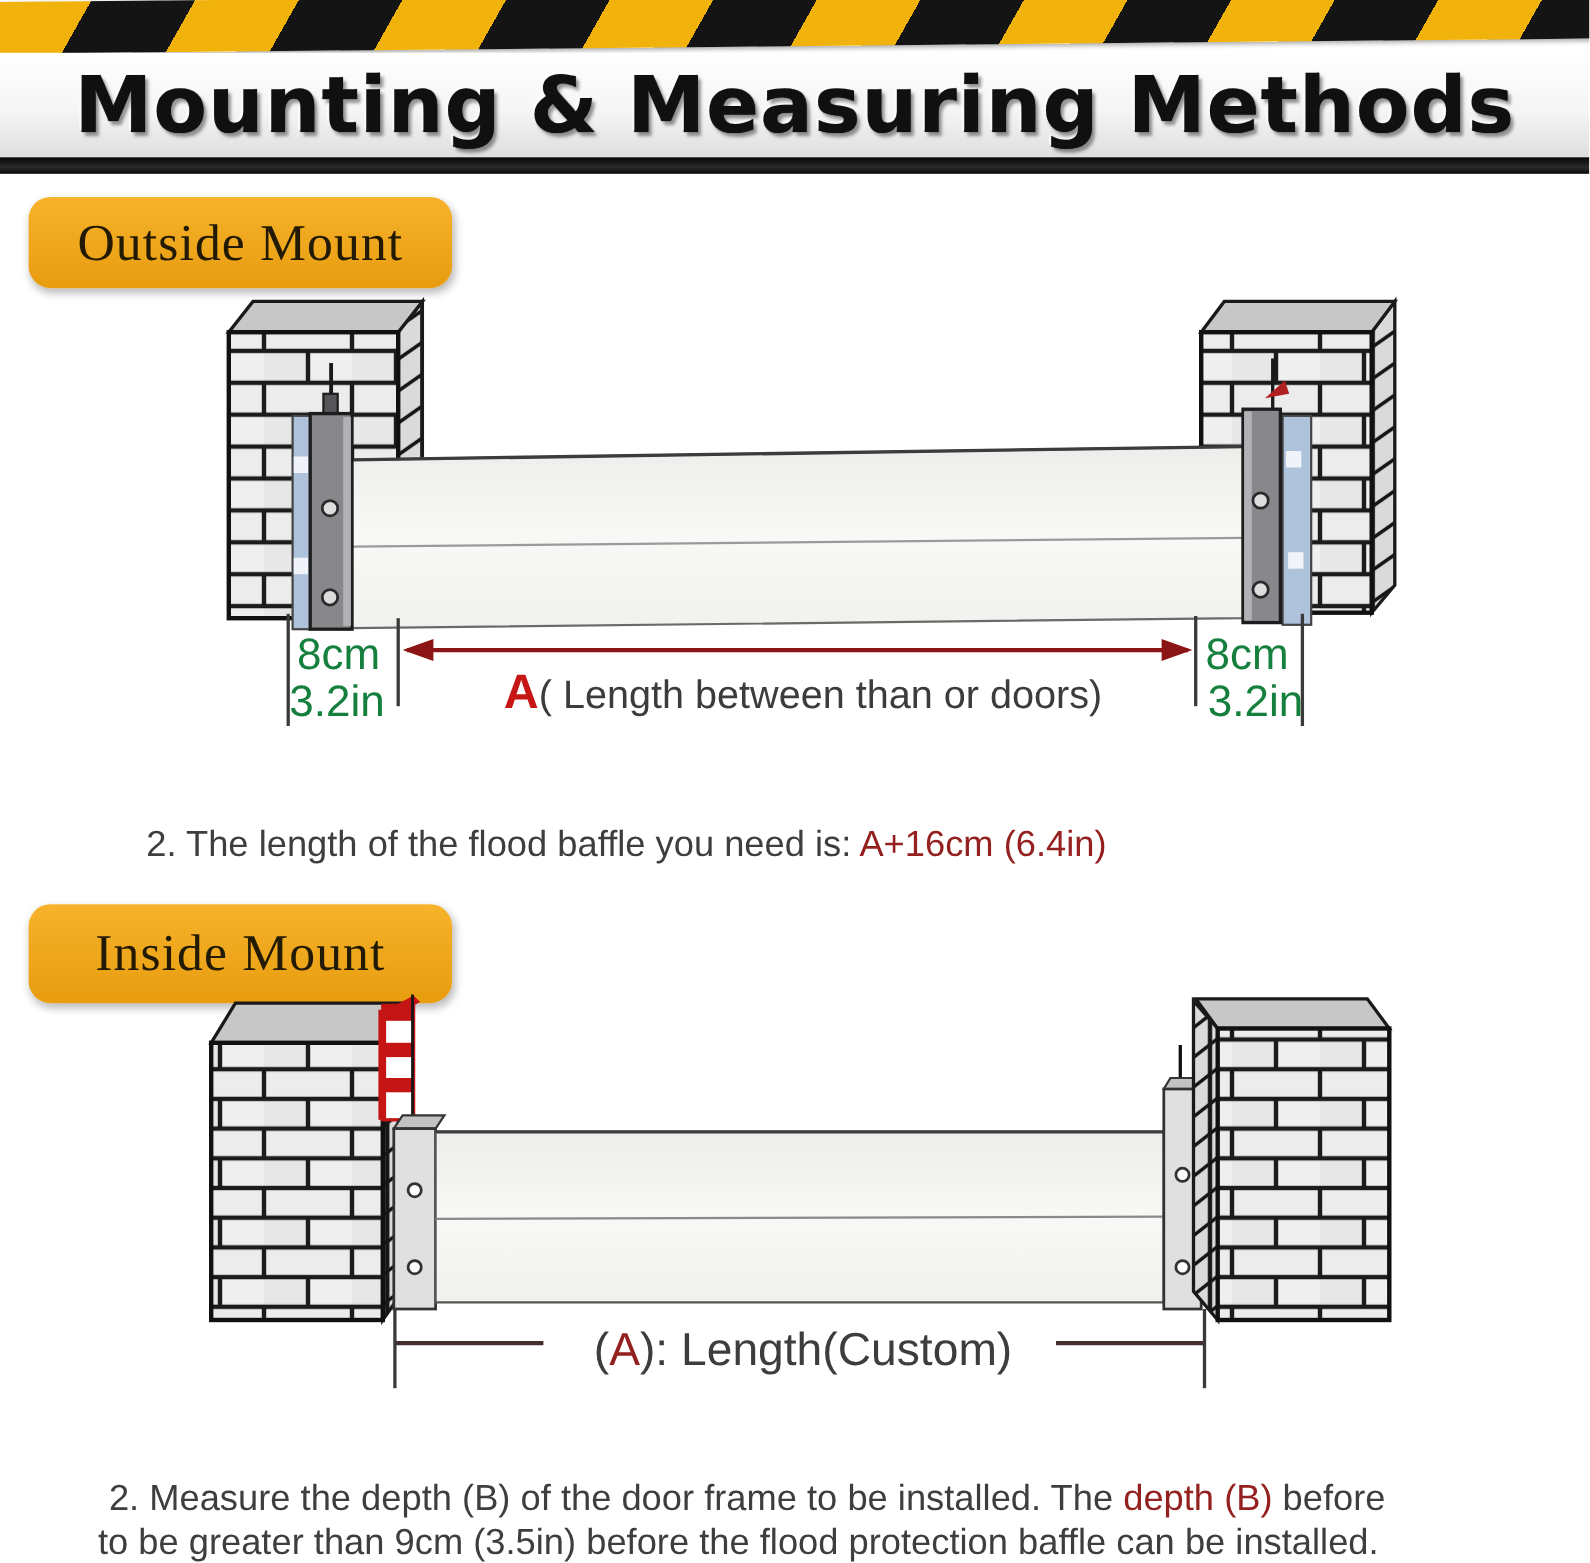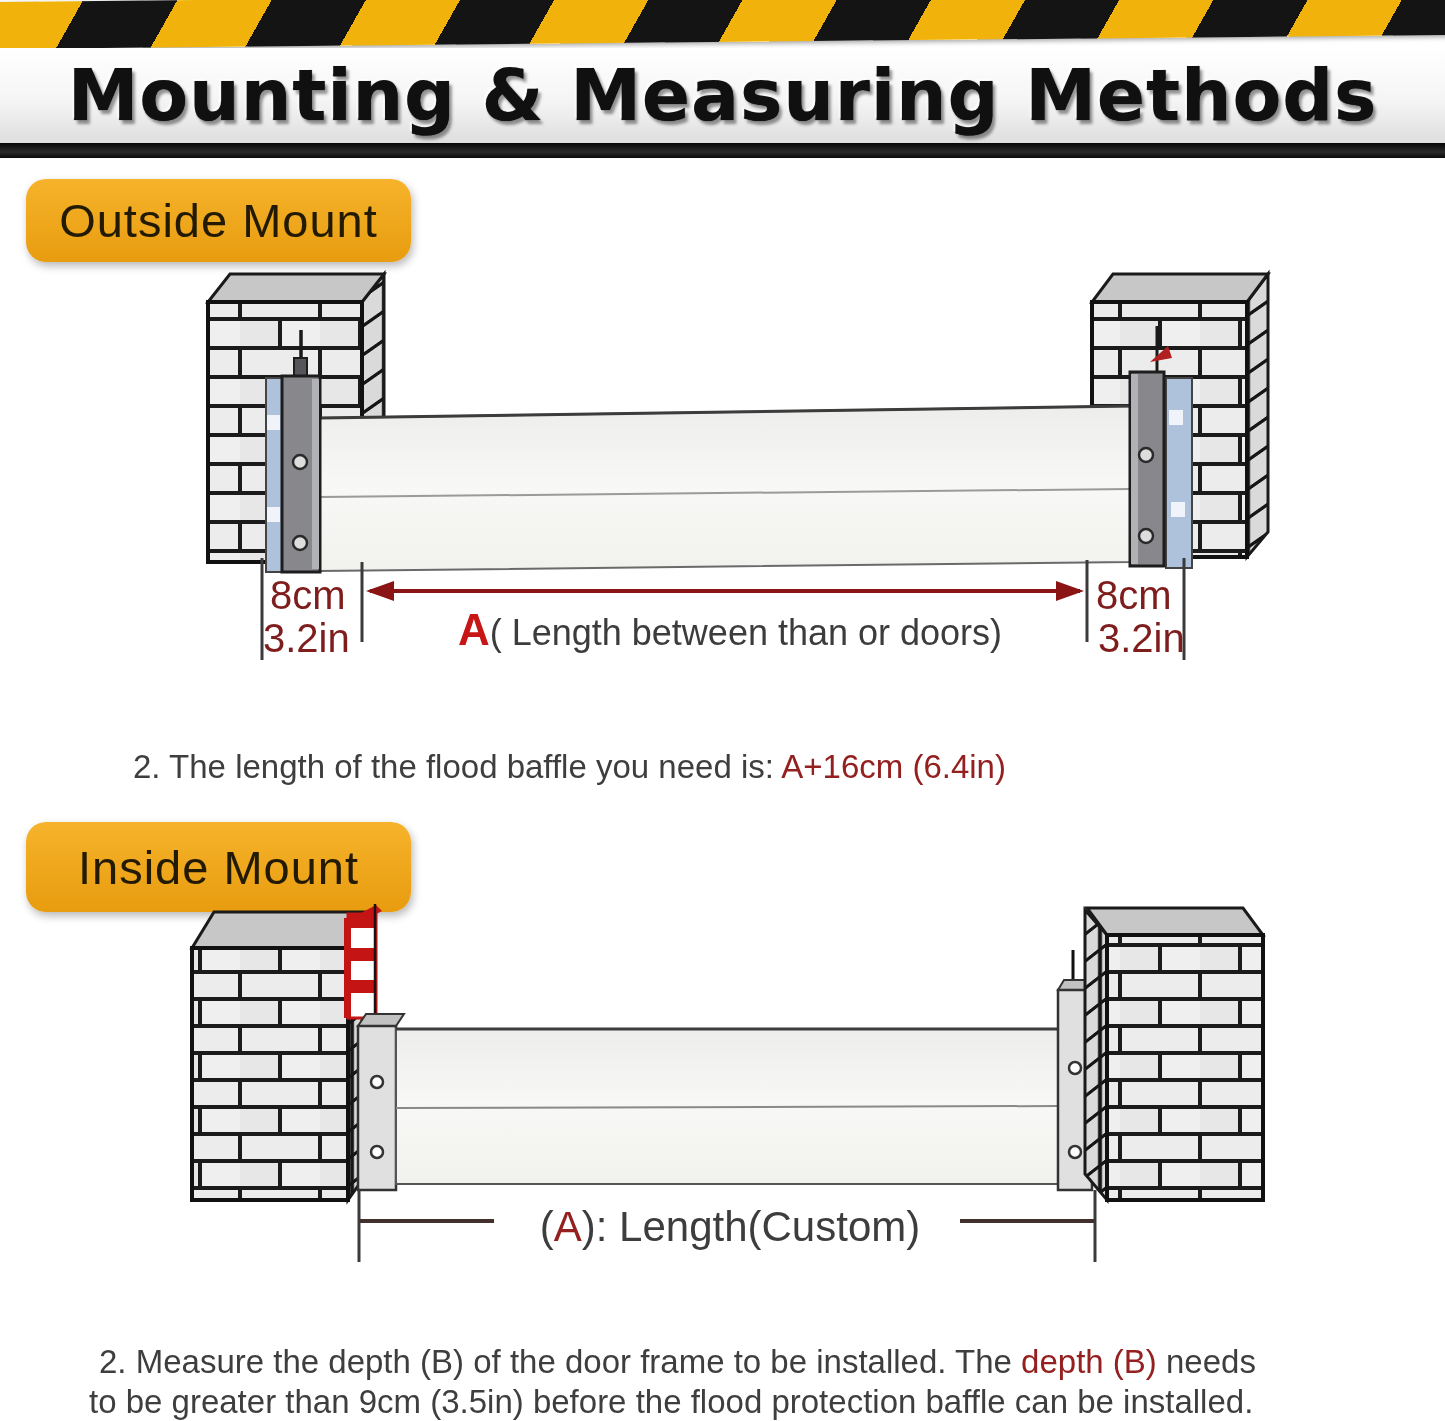--- a/index.html
+++ b/index.html
@@ -15,28 +15,28 @@
     display:flex;align-items:center;justify-content:center;}
   .page-title{font-family:"DejaVu Sans",sans-serif;font-weight:bold;font-size:71px;color:#101010;
     letter-spacing:1px;white-space:nowrap;
     text-shadow:3px 4px 3px rgba(0,0,0,.40),-2px -2px 1px rgba(255,255,255,.75),0 0 1px #000;}
   .black-bar{position:absolute;left:0;top:143px;width:1445px;height:15px;
     background:linear-gradient(180deg,#050505,#2b2b2b 60%,#0a0a0a);}
   
   .badge{position:absolute;width:385px;border-radius:20px;
     background:linear-gradient(180deg,var(--badge-orange-top),var(--badge-orange-bottom));
     box-shadow:2px 4px 8px rgba(0,0,0,.28);display:flex;align-items:center;justify-content:center;}
-  .badge span{font-size:47px;color:var(--badge-text,#221a02);letter-spacing:1px;white-space:nowrap;}
+  .badge span{font-size:47px;color:var(--badge-text,#221a02);letter-spacing:1px;white-space:nowrap;font-family:Liberation Serif, serif;}
   #badge-outside{left:26px;top:179px;height:83px;}
   #badge-inside{left:26px;top:806px;height:90px;margin-top:16px;}
   
   .diagram{position:absolute;left:0;}
   
   .lbl{position:absolute;white-space:nowrap;line-height:1.15;}
-  .dim{font-size:40px;color:#7f1d1d;}
+  .dim{font-size:40px;color:#15803d;}
   .span-label{font-size:36px;color:#3c3c3c;}
   .span-label .big-a{font-size:44px;font-weight:bold;color:var(--highlight-red);}
   .depth-label{font-size:40px;color:var(--depth-text);}
   .depth-label .gt{font-size:50px;color:#3a3a3a;vertical-align:-3px;}
   .depth-label .val{color:var(--dark-red);}
   .len-label{font-size:42px;color:#3d3d3d;}
   .len-label .red{color:var(--dark-red);}
   .instr{position:absolute;font-size:33px;color:var(--text-dark);white-space:nowrap;line-height:1.2;}
   .instr .red{color:var(--dark-red);}
 </style>
@@ -213,17 +213,17 @@
       <line x1="360" y1="1221" x2="494" y2="1221" stroke="#42302c" stroke-width="4"></line>
       <line x1="960" y1="1221" x2="1094" y2="1221" stroke="#42302c" stroke-width="4"></line>
     </g>
   </svg>
 
   <div class="lbl len-label" style="left:495px;top:1203px;width:470px;text-align:center">
     <span>(</span><span class="red">A</span><span>): Length(Custom)</span>
   </div>
 
   <div class="instr" style="left:99px;top:1342px">
-    <span>2. Measure the depth (B) of the door frame to be installed. The </span><span class="red">depth (B)</span><span> needs</span>
+    <span>2. Measure the depth (B) of the door frame to be installed. The </span><span class="red">depth (B)</span><span> before</span>
   </div>
   <div class="instr" style="left:89px;top:1382px">to be greater than 9cm (3.5in) before the flood protection baffle can be installed.</div>
 
 </div>
 
 </body></html>

